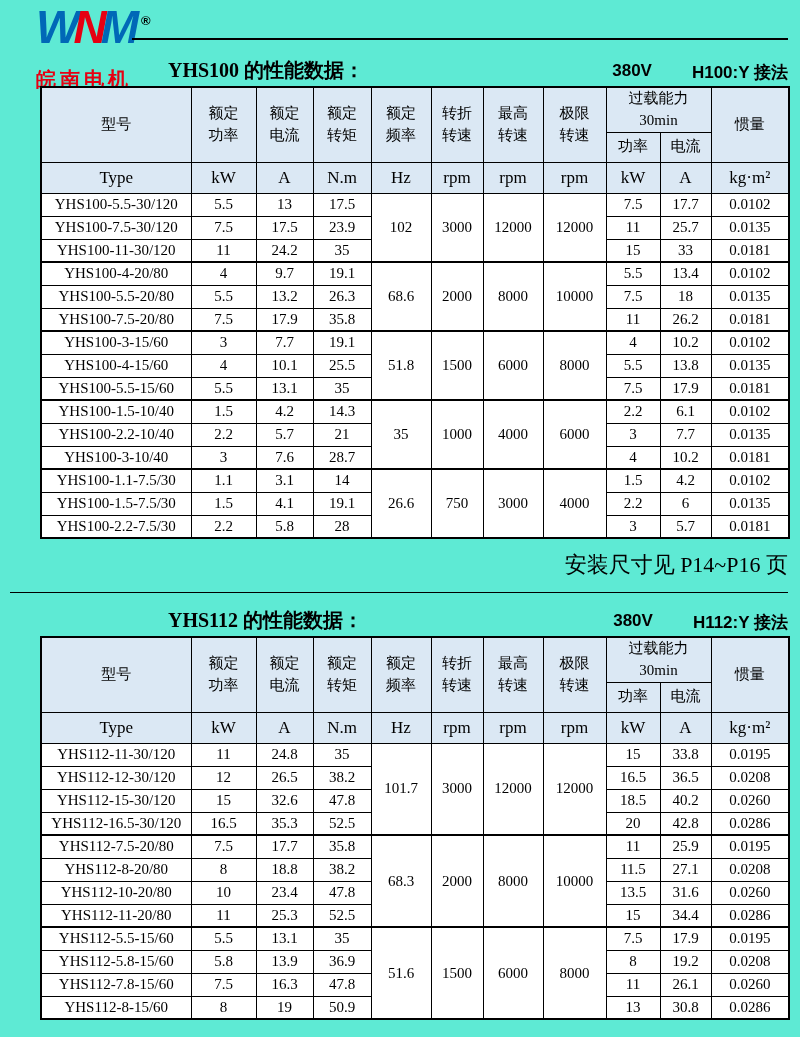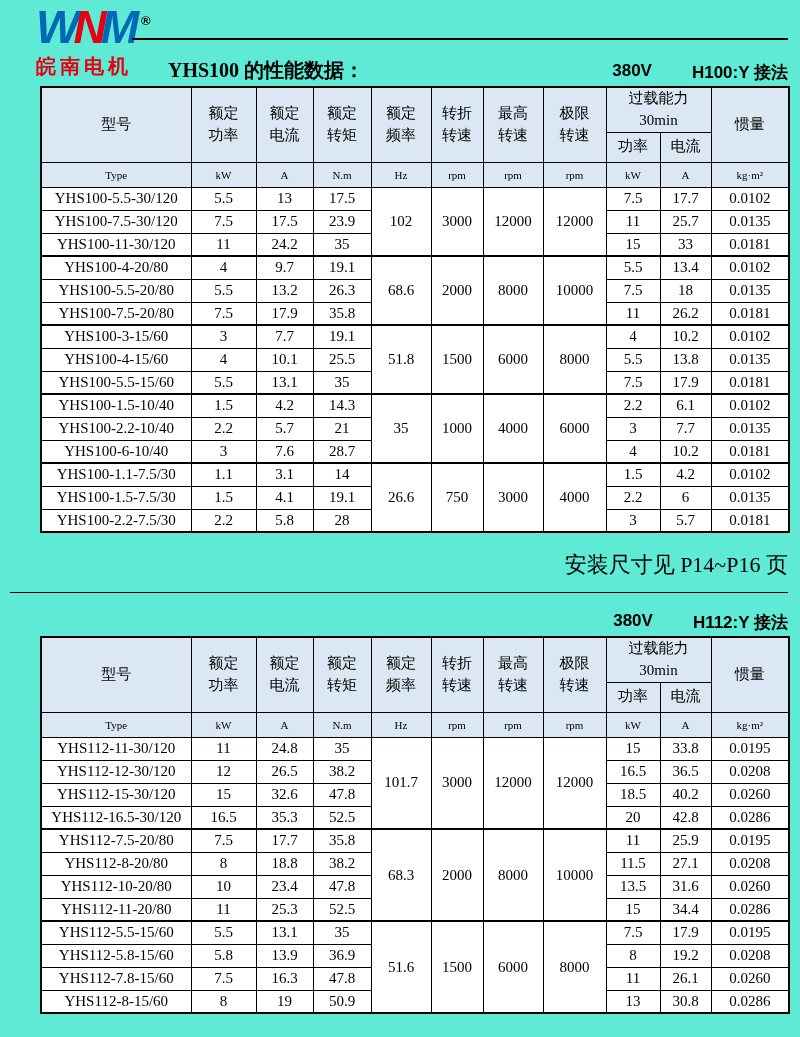--- a/index.html
+++ b/index.html
@@ -15,21 +15,21 @@
   .logo { position:absolute; top:4px; left:36px; }
   .logo-word {
     font-family:"Liberation Sans","DejaVu Sans",sans-serif;
     font-weight:bold; font-style:italic; font-size:46px; line-height:1;
     letter-spacing:-6px;
   }
   .logo-reg { font-family:"Liberation Sans",sans-serif; font-style:normal;
     font-size:13px; vertical-align:18px; letter-spacing:0; margin-left:8px; }
   .logo-company {
     font-family:"Liberation Sans","DejaVu Sans",sans-serif;
-    font-weight:bold; font-size:20px; letter-spacing:4px; margin-top:3px;
+    font-weight:bold; font-size:20px; letter-spacing:4px; margin-top:16px;
   }
   .top-rule { position:absolute; top:38px; left:132px; width:656px; height:2px; background:#000; }
 
   
   .section { position:absolute; left:40px; width:748px; }
   .section-1 { top:56px; }
   .section-2 { top:606px; }
   .title-row { display:flex; align-items:flex-end; height:28px; margin-bottom:2px; }
   .table-title { font-size:20px; font-weight:bold; margin-left:128px;
     font-family:"Liberation Serif","DejaVu Serif",serif; }
@@ -40,21 +40,21 @@
   
   table { border-collapse:collapse; width:748px; table-layout:fixed;
     border:2px solid #000; }
   th, td { border:1px solid #000; text-align:center; vertical-align:middle;
     padding:0; overflow:hidden; }
   thead th, thead td { background:#dbe8f4; font-weight:normal; font-size:15px; }
   .hdr { white-space:pre-line; line-height:1.45;
     font-family:"Liberation Serif","DejaVu Serif",serif; }
   tr.h1 { height:42px; }
   tr.h2 { height:30px; }
-  tr.units td { height:25px; font-size:11px; }
+  tr.units td { height:31px; font-size:17px; }
   tbody td { height:23px; font-size:15px; background:#fff; }
   tr.group-start td { border-top:2px solid #000; }
 
   
   .note { position:absolute; top:550px; right:12px; font-size:22px; }
   .divider { position:absolute; top:592px; left:10px; width:778px; height:1px; background:#000; }
 </style>
 </head>
 <body>
 
@@ -237,21 +237,21 @@
           <tr>
             <td>YHS100-2.2-10/40</td>
             <td>2.2</td>
             <td>5.7</td>
             <td>21</td>
             <td>3</td>
             <td>7.7</td>
             <td>0.0135</td>
           </tr>
           <tr>
-            <td>YHS100-6-10/40</td>
+            <td>YHS100-3-10/40</td>
             <td>3</td>
             <td>7.6</td>
             <td>28.7</td>
             <td>4</td>
             <td>10.2</td>
             <td>0.0181</td>
           </tr>
           <tr class="group-start">
             <td>YHS100-1.1-7.5/30</td>
             <td>1.1</td>
@@ -285,20 +285,21 @@
           </tr>
         </tbody>
     </table>
   </div>
 
   <div class="note">安装尺寸见 P14~P16 页</div>
   <div class="divider"></div>
 
   <div class="section section-2">
     <div class="title-row">
+      <span class="table-title">YHS112 的性能数据：</span>
       <span class="conn-info">
         <span>380V</span>
         <span>H112:Y 接法</span>
       </span>
     </div>
     <table>
       <colgroup>
         <col style="width:150px">
           <col style="width:65px">
           <col style="width:57px">

